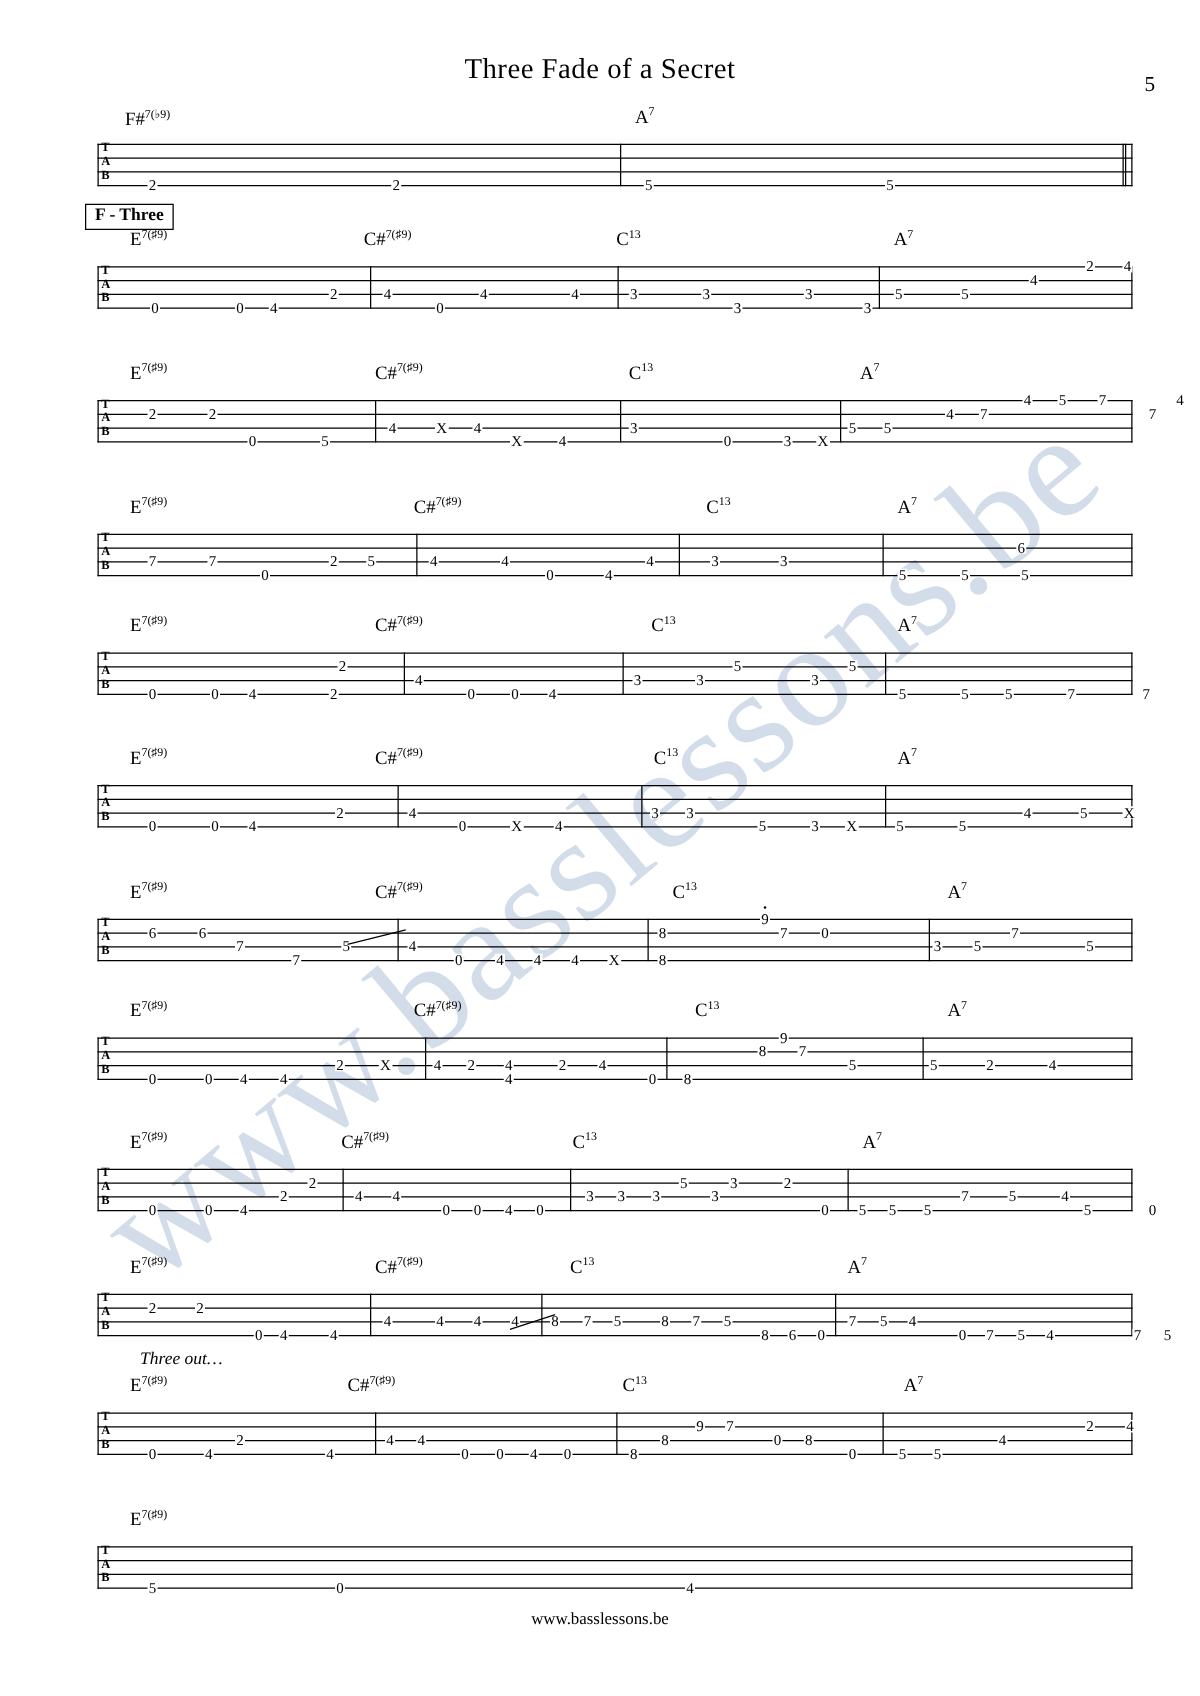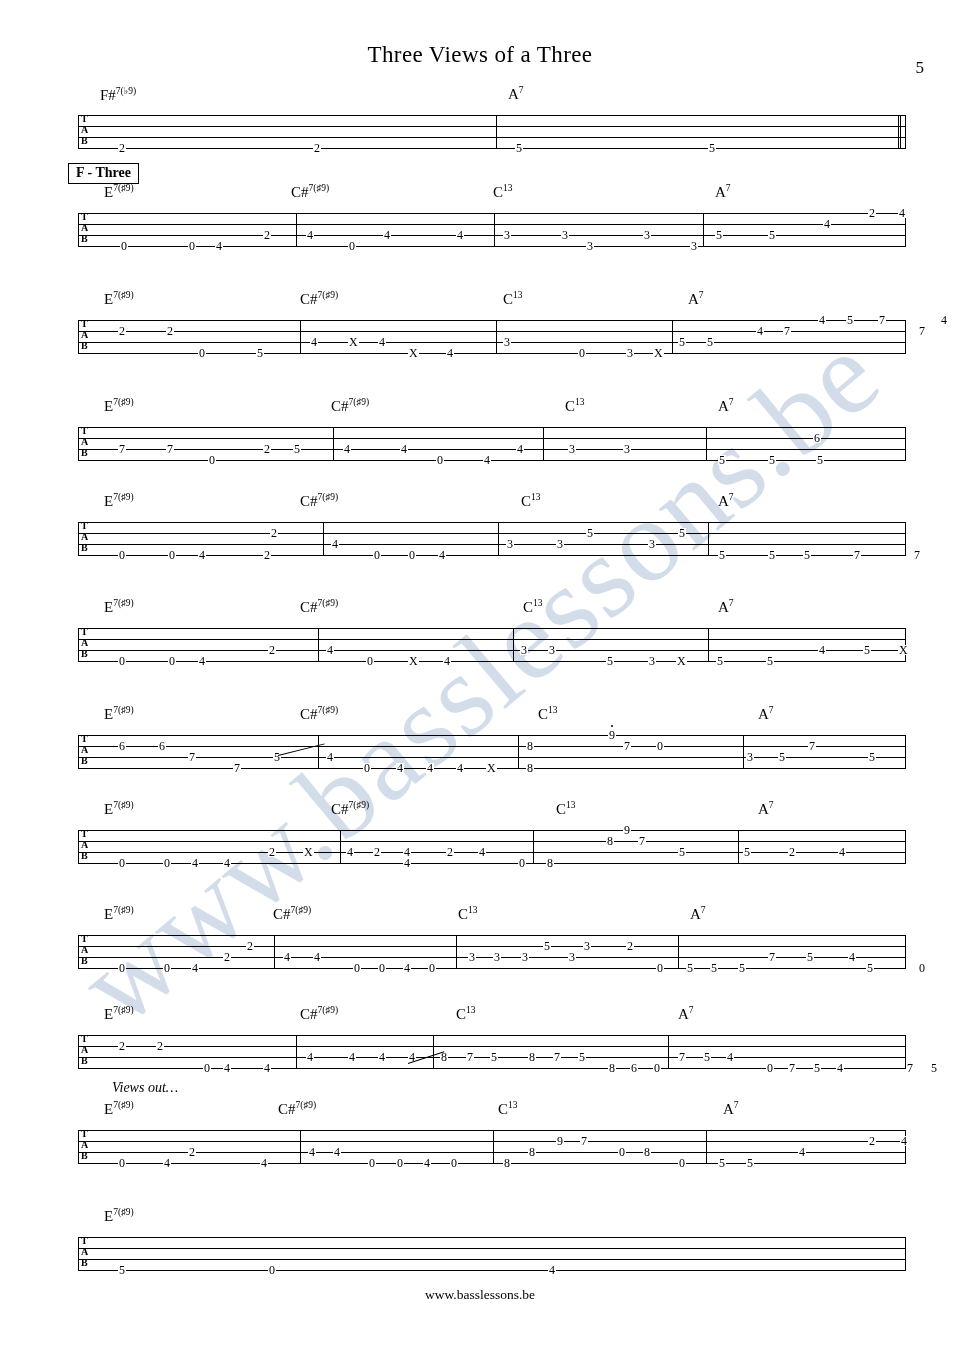--- a/index.html
+++ b/index.html
@@ -159,27 +159,27 @@
     transform-origin: left center;
   }
 </style>
 </head>
 <body>
 
 <div class="watermark">
   <div class="watermark-text">www.basslessons.be</div>
 </div>
 
-<div class="page-title">Three Views of a Three</div>
+<div class="page-title">Three Fade of a Secret</div>
 <div class="page-number">5</div>
 <div class="page-footer">www.basslessons.be</div>
 
 <div class="section-box" style="left:68px; top:163px;">F - Three</div>
 
-<div class="annotation" style="left:112px; top:1080px;">Views out…</div>
+<div class="annotation" style="left:112px; top:1080px;">Three out…</div>
 
 <div id="systems-root">
     <div class="system" style="left: 78px; top: 115px; width: 828px; height: 46px;">
       <div class="staff">
         <div class="staff-line" style="top: 0px;"></div>
         <div class="staff-line" style="top: 11px;"></div>
         <div class="staff-line" style="top: 22px;"></div>
         <div class="staff-line" style="top: 33px;"></div>
         <div class="barline" style="left: 0px; height: 34px;"></div>
         <div class="barline" style="left: 827px; height: 34px;"></div>

